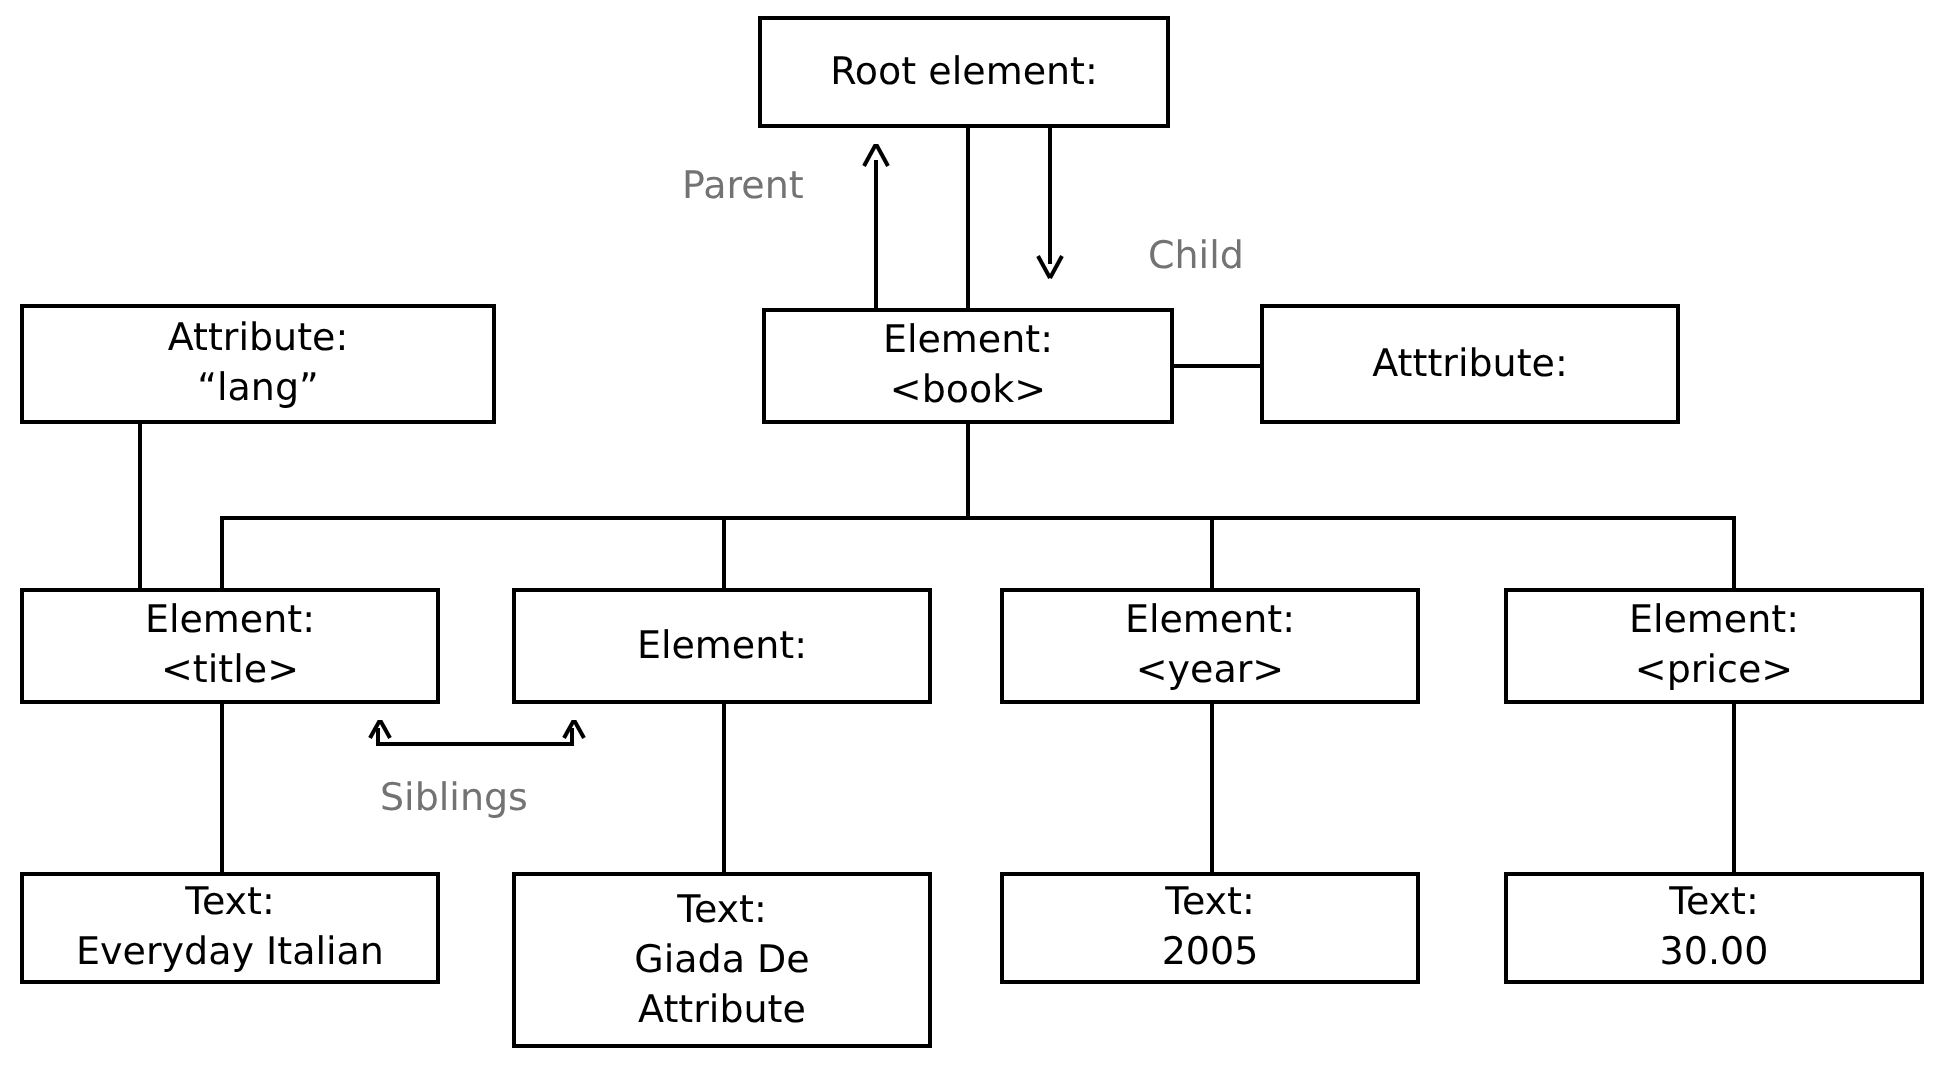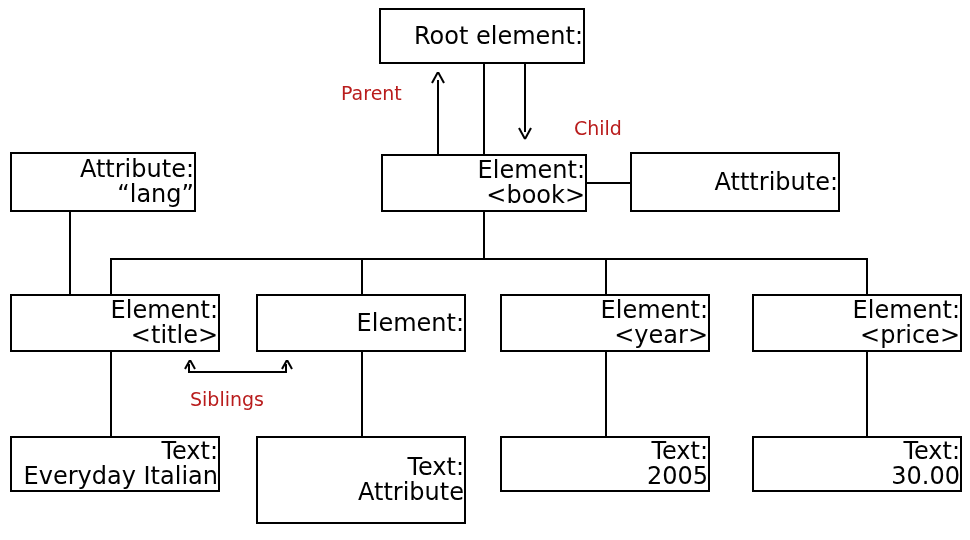--- a/index.html
+++ b/index.html
@@ -15,39 +15,39 @@
     font-family: "DejaVu Sans", sans-serif;
     overflow: hidden;
   }
   .node {
     position: absolute;
     box-sizing: border-box;
     border: 2px solid #000000;
     background: #ffffff;
     display: flex;
     flex-direction: column;
-    align-items: flex-end;
+    align-items: center;
     justify-content: center;
     text-align: center;
     color: #000000;
-    font-size: 24px;
+    font-size: 19px;
     line-height: 25px;
     z-index: 3;
   }
   .node .ln { display: block; white-space: nowrap; }
   .edge {
     position: absolute;
     background: #000000;
     z-index: 1;
   }
   .edge.h { height: 2px; }
   .edge.v { width: 2px; }
   .lbl {
     position: absolute;
-    color: #b91c1c;
+    color: #737373;
     font-size: 19px;
     line-height: 22px;
     white-space: nowrap;
     z-index: 4;
   }
   .arrowhead {
     position: absolute;
     z-index: 2;
   }
   .arrowhead svg { display: block; }
@@ -115,21 +115,21 @@
 
   <div class="node" style="left:379px; top:8px; width:206px; height:56px;">
     <span class="ln">Root element:</span>
   </div>
 
   <div class="node" style="left:381px; top:154px; width:206px; height:58px;">
     <span class="ln">Element:</span>
     <span class="ln">&lt;book&gt;</span>
   </div>
 
-  <div class="node" style="left:10px; top:152px; width:186px; height:60px;">
+  <div class="node" style="left:10px; top:152px; width:238px; height:60px;">
     <span class="ln">Attribute:</span>
     <span class="ln">“lang”</span>
   </div>
 
   <div class="node" style="left:630px; top:152px; width:210px; height:60px;">
     <span class="ln">Atttribute:</span>
   </div>
 
   <div class="node" style="left:10px; top:294px; width:210px; height:58px;">
     <span class="ln">Element:</span>
@@ -150,20 +150,21 @@
     <span class="ln">&lt;price&gt;</span>
   </div>
 
   <div class="node" style="left:10px; top:436px; width:210px; height:56px;">
     <span class="ln">Text:</span>
     <span class="ln">Everyday Italian</span>
   </div>
 
   <div class="node" style="left:256px; top:436px; width:210px; height:88px;">
     <span class="ln">Text:</span>
+    <span class="ln">Giada De</span>
     <span class="ln">Attribute</span>
   </div>
 
   <div class="node" style="left:500px; top:436px; width:210px; height:56px;">
     <span class="ln">Text:</span>
     <span class="ln">2005</span>
   </div>
 
   <div class="node" style="left:752px; top:436px; width:210px; height:56px;">
     <span class="ln">Text:</span>

